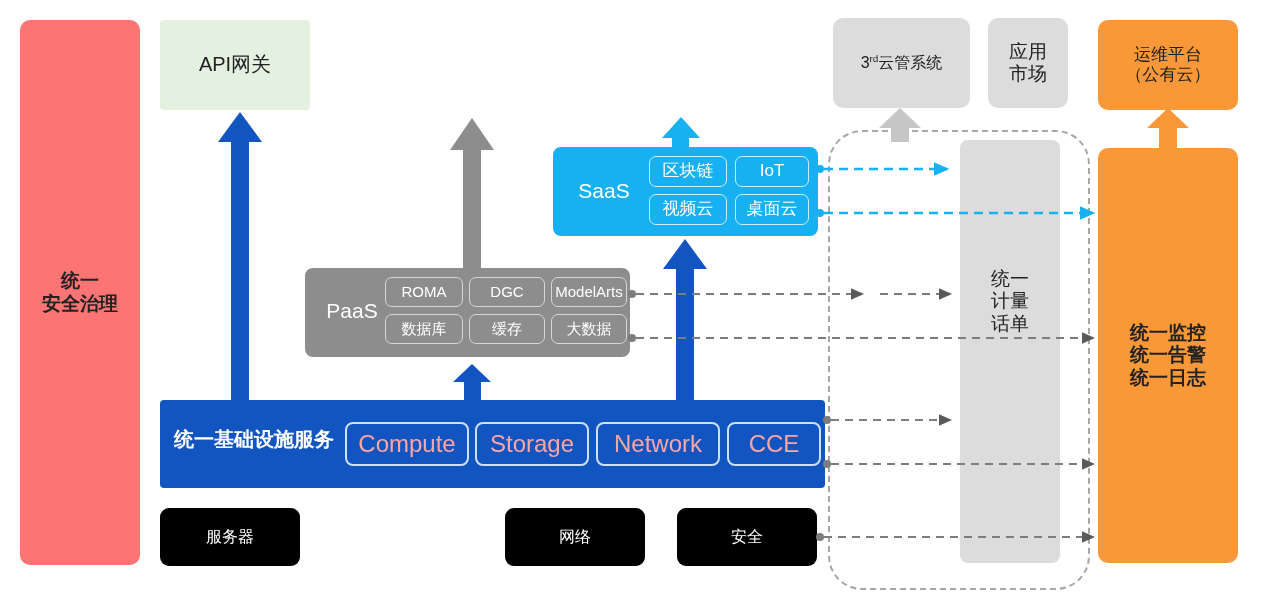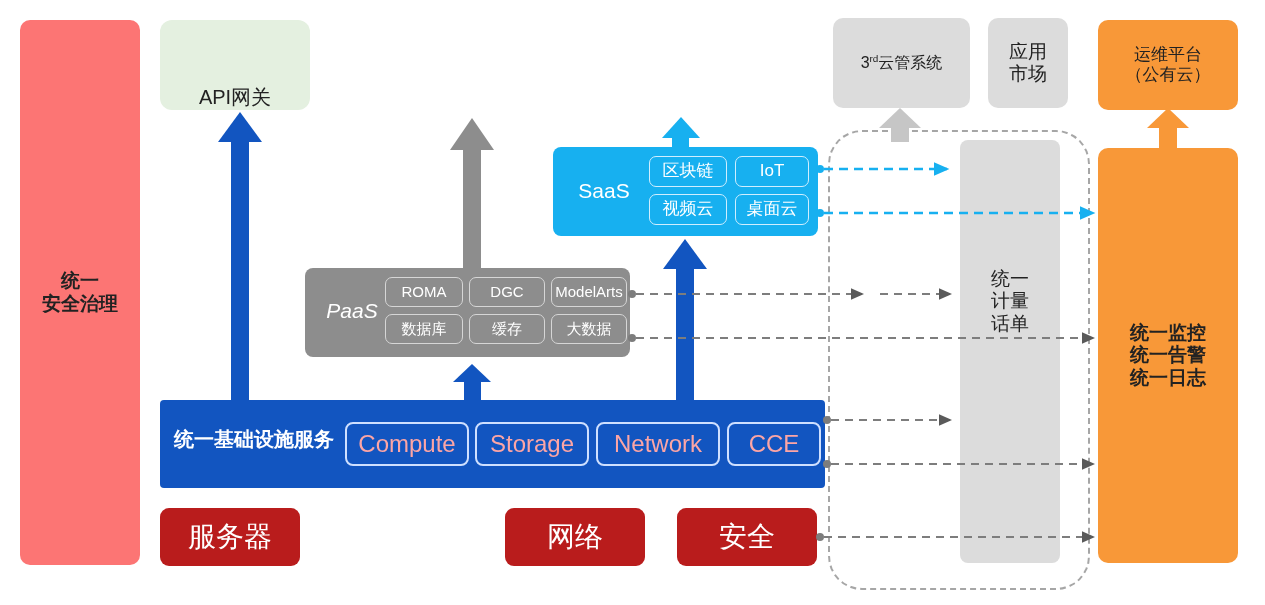--- a/index.html
+++ b/index.html
@@ -2,21 +2,21 @@
 <html><head>
 <meta charset="utf-8">
 <style>
   html,body{margin:0;padding:0;background:#ffffff;}
   body{width:1265px;height:605px;font-family:"Liberation Sans","DejaVu Sans",sans-serif;}
   #stage{position:relative;width:1265px;height:605px;overflow:hidden;background:#fff;}
   .box{position:absolute;box-sizing:border-box;display:flex;align-items:center;justify-content:center;text-align:center;line-height:1.18;}
   
   .security{left:20px;top:20px;width:120px;height:545px;background:#fc7574;border-radius:10px;color:#222;font-size:19px;font-weight:600;}
   
-  .apigw{left:160px;top:20px;width:150px;height:90px;background:#e4f0e0;border-radius:12px;color:#222;font-size:20px;align-items:flex-end;}
+  .apigw{left:160px;top:20px;width:150px;height:90px;background:#e4f0e0;border-radius:4px;color:#222;font-size:20px;}
   
   .console-frame{left:322px;top:20px;width:490px;height:105px;background:#8bc652;border-radius:8px;display:block;}
   .console-title{position:absolute;left:0;top:8px;width:100%;text-align:center;font-size:21px;color:#1a1a1a;font-weight:600;}
   .cbtn{position:absolute;top:68px;height:30px;border-radius:5px;display:flex;align-items:center;justify-content:center;color:#fff;font-size:18px;}
   .cbtn.iaas{left:14px;width:144px;background:#1255c0;}
   .cbtn.paas{left:170px;width:148px;background:#8d8d8d;}
   .cbtn.saas{left:330px;width:146px;background:#17b0f0;}
   
   .thirdcloud{left:833px;top:18px;width:137px;height:90px;background:#dcdcdc;border-radius:10px;color:#222;font-size:16px;}
   .appmarket{left:988px;top:18px;width:80px;height:90px;background:#dcdcdc;border-radius:10px;color:#222;font-size:19px;}
@@ -26,37 +26,37 @@
   
   .saas{left:553px;top:147px;width:265px;height:89px;background:#17b0f0;border-radius:8px;display:block;}
   .saas-label{position:absolute;left:14px;top:32px;width:74px;text-align:center;color:#fff;font-size:21px;}
   .stag{position:absolute;height:29px;border:1.6px solid #cfeeff;border-radius:7px;display:flex;align-items:center;justify-content:center;color:#fff;font-size:17px;}
   .stag.r1{top:9px;}
   .stag.r2{top:47px;}
   .stag.c1{left:96px;width:76px;}
   .stag.c2{left:182px;width:72px;}
   
   .paas{left:305px;top:268px;width:325px;height:89px;background:#8d8d8d;border-radius:8px;display:block;}
-  .paas-label{position:absolute;left:10px;top:31px;width:74px;text-align:center;color:#fff;font-size:21px;font-style:italic;}
+  .paas-label{position:absolute;left:10px;top:31px;width:74px;text-align:center;color:#fff;font-size:21px;}
   .ptag{position:absolute;height:28px;border:1.6px solid #d6d6d6;border-radius:7px;display:flex;align-items:center;justify-content:center;color:#fff;font-size:15px;}
   .ptag.r1{top:9px;}
   .ptag.r2{top:46px;}
   .ptag.c1{left:80px;width:76px;}
   .ptag.c2{left:164px;width:74px;}
   .ptag.c3{left:246px;width:74px;}
   
   .infra{left:160px;top:400px;width:665px;height:88px;background:#1255c0;border-radius:4px;display:block;}
   .infra-label{position:absolute;left:14px;top:28px;color:#fff;font-size:20px;font-weight:600;}
   .itag{position:absolute;top:22px;height:40px;border:2px solid #cfe0ff;border-radius:8px;display:flex;align-items:center;justify-content:center;color:#fca5a5;font-size:24px;}
   .itag.a{left:185px;width:120px;}
   .itag.b{left:315px;width:110px;}
   .itag.c{left:436px;width:120px;}
   .itag.d{left:567px;width:90px;}
   
-  .bbox{top:508px;height:58px;background:#b91c1c;border-radius:9px;color:#fff;font-size:28px;}
+  .bbox{top:508px;height:58px;background:#000000;border-radius:9px;color:#fff;font-size:16px;}
   .bbox.b1{left:160px;width:140px;}
   .bbox.b2{left:333px;width:140px;}
   .bbox.b3{left:505px;width:140px;}
   .bbox.b4{left:677px;width:140px;}
   
   .dash-container{position:absolute;left:828px;top:130px;width:262px;height:460px;border:2.5px dashed #a6a6a6;border-radius:34px;box-sizing:border-box;background:transparent;}
   .gbar{position:absolute;top:140px;height:423px;background:#dcdcdc;border-radius:8px;color:#222;font-size:19px;}
   .gbar.g1{left:843px;width:95px;align-items:flex-start;padding-top:128px;}
   .gbar.g2{left:960px;width:100px;align-items:flex-start;padding-top:128px;}
   

